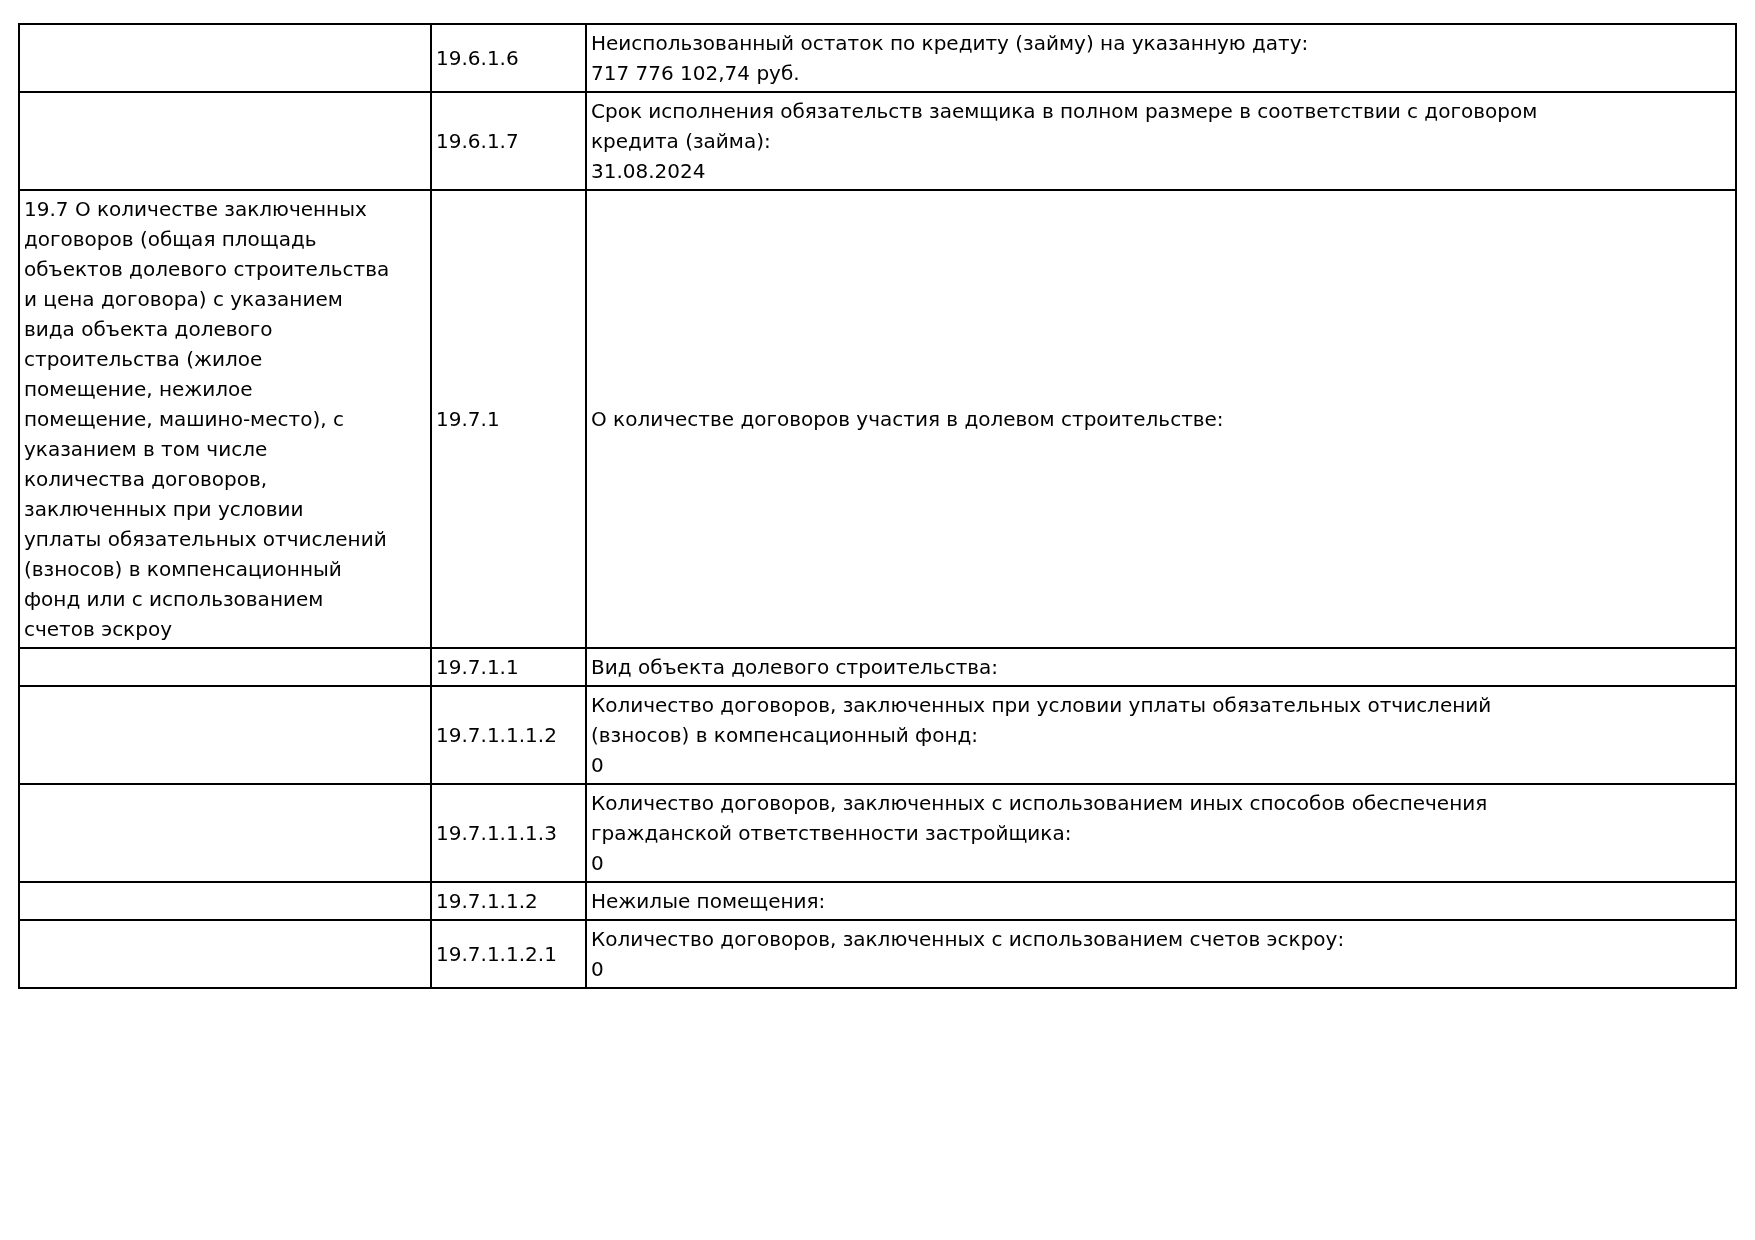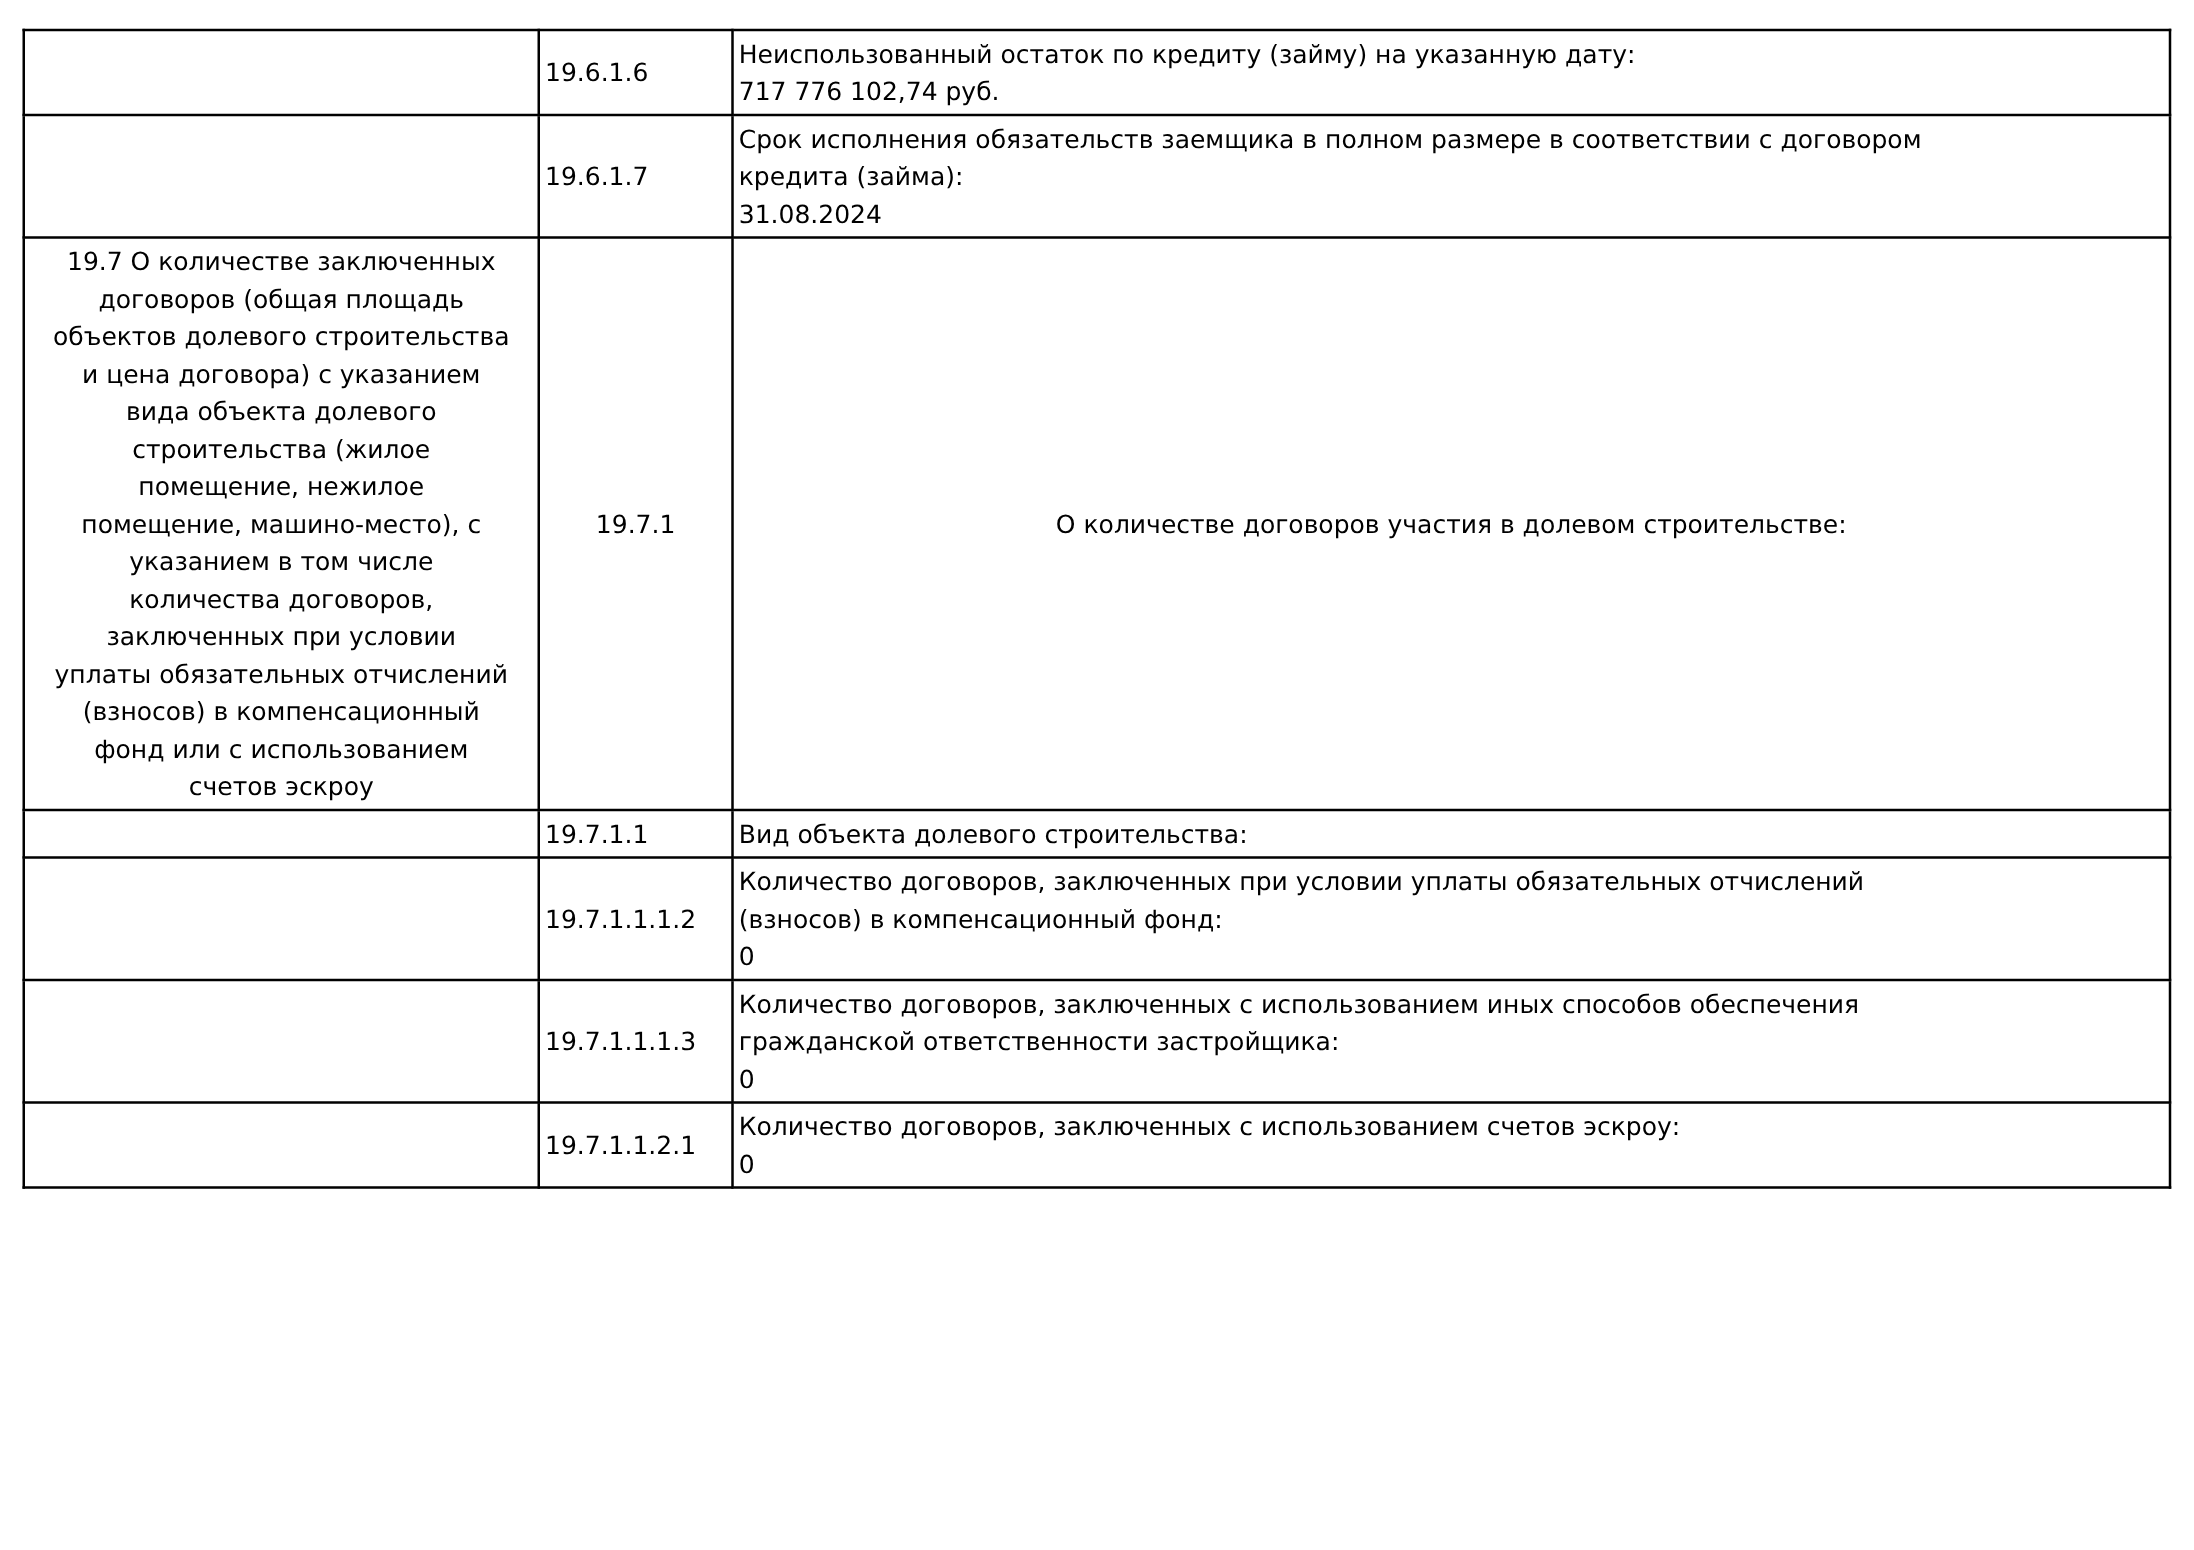--- a/index.html
+++ b/index.html
@@ -40,21 +40,20 @@
   }
   td.content-cell .content-label {
     white-space: pre-line;
   }
   td.content-cell .content-value {
     font-weight: normal;
     white-space: pre-line;
   }
   tr.row-tall {
     height: 409px;
-    text-align: center;
   }
 </style>
 </head>
 <body>
 
 <table class="decl-table">
   <colgroup>
     <col style="width:412px">
     <col style="width:155px">
     <col>
@@ -120,20 +119,28 @@
       <td class="section-cell"></td>
       <td class="num-cell">19.7.1.1.1.3</td>
       <td class="content-cell">
         <div class="content-label">Количество договоров, заключенных с использованием иных способов обеспечения
 гражданской ответственности застройщика:</div>
         <div class="content-value">0</div>
       </td>
     </tr>
     <tr>
       <td class="section-cell"></td>
+      <td class="num-cell">19.7.1.1.2</td>
+      <td class="content-cell">
+        <div class="content-label">Нежилые помещения:</div>
+        <div class="content-value"></div>
+      </td>
+    </tr>
+    <tr>
+      <td class="section-cell"></td>
       <td class="num-cell">19.7.1.1.2.1</td>
       <td class="content-cell">
         <div class="content-label">Количество договоров, заключенных с использованием счетов эскроу:</div>
         <div class="content-value">0</div>
       </td>
     </tr>
   </tbody>
 </table>
 
 </body></html>

